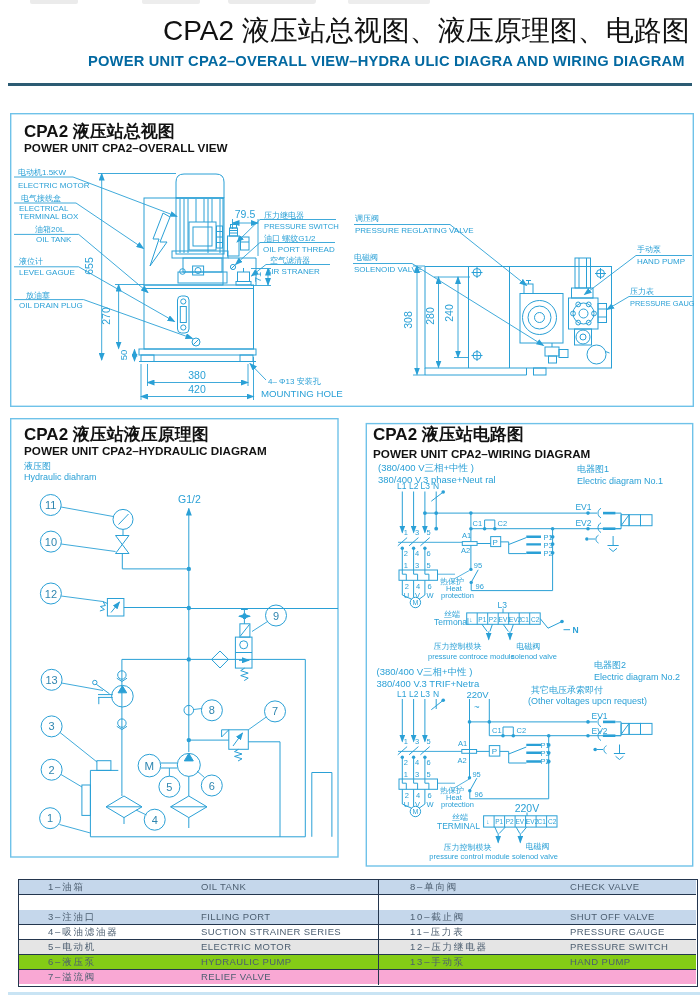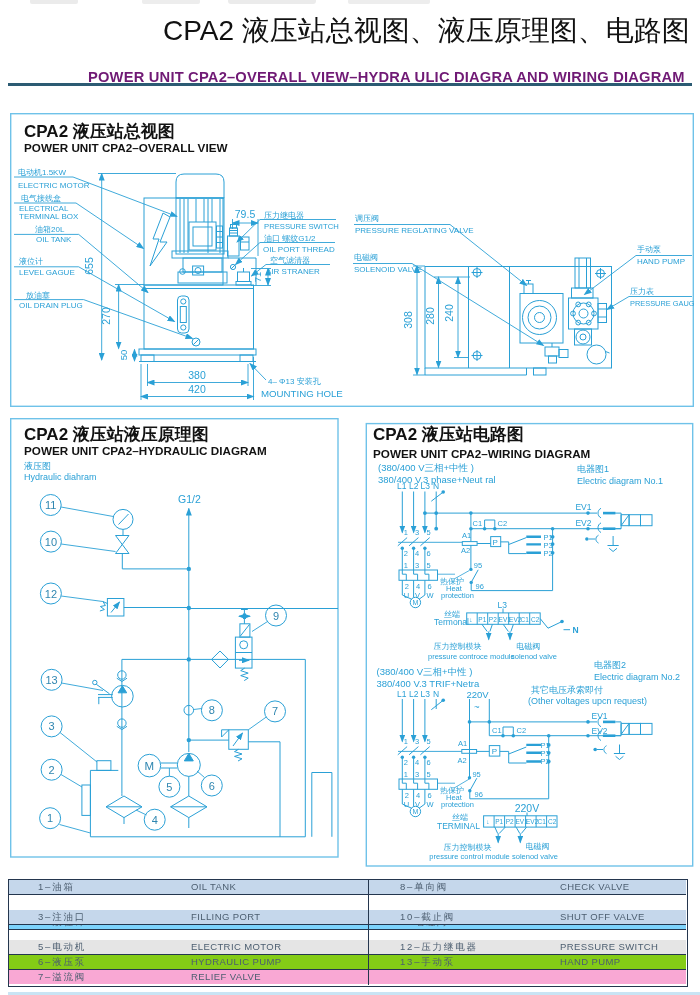--- a/index.html
+++ b/index.html
@@ -13,21 +13,21 @@
 
 <div class="abs" style="left:0;top:0;width:470px;height:9px;">
   <div class="abs" style="left:30px;top:-1px;width:48px;height:5px;background:#ebebeb;border-radius:2px;"></div>
   <div class="abs" style="left:142px;top:-1px;width:58px;height:5px;background:#ededed;border-radius:2px;"></div>
   <div class="abs" style="left:228px;top:-2px;width:88px;height:6px;background:#ebebeb;border-radius:3px;"></div>
   <div class="abs" style="left:348px;top:-1px;width:82px;height:5px;background:#ededed;border-radius:2px;"></div>
 </div>
 
 <div class="abs" style="left:163px;top:12px;width:532px;font-size:28px;font-weight:normal;color:#111;letter-spacing:0px;white-space:nowrap;">CPA2 液压站总视图、液压原理图、电路图</div>
 
-<div class="abs" style="left:88px;top:53px;width:608px;font-size:14.7px;font-weight:bold;color:#701a75;white-space:nowrap;letter-spacing:0.2px;margin-top:16px;">POWER UNIT CPA2–OVERALL VIEW–HYDRA ULIC DIAGRA AND WIRING DIAGRAM</div>
+<div class="abs" style="left:88px;top:53px;width:608px;font-size:14.7px;font-weight:bold;color:#0369a1;white-space:nowrap;letter-spacing:0.2px;">POWER UNIT CPA2–OVERALL VIEW–HYDRA ULIC DIAGRA AND WIRING DIAGRAM</div>
 
 <div class="abs" style="left:8px;top:83px;width:684px;height:3.4px;background:#2c5b73;"></div>
 
 <svg id="box1" class="abs" style="left:10px;top:113px;" width="684" height="294" viewBox="10 113 684 294">
 <defs>
 <marker id="ah" markerWidth="8" markerHeight="6" refX="7" refY="3" orient="auto-start-reverse" markerUnits="userSpaceOnUse">
         <path d="M0,0L8,3L0,6Z" fill="#2aa0d6"></path>
       </marker>
 </defs>
 <g fill="none" stroke="#2aa0d6" stroke-width="1">
@@ -774,21 +774,21 @@
 <text x="452" y="819.5" font-size="8">丝端</text>
 <text x="437" y="829" font-size="8.5">TERMINAL</text>
 
 <text x="443.4" y="849.5" font-size="8">压力控制模块</text>
 <text x="429.3" y="859" font-size="7.5">pressure control module</text>
 <text x="525.5" y="848.5" font-size="8">电磁阀</text>
 <text x="512" y="859" font-size="7.5">solenod  valve</text>
 </g>
 </svg>
 
-<div class="abs" style="left:8px;top:879px;width:680px;height:108px;border:1.5px solid #24364e;box-sizing:border-box;font-size:10px;color:#4c5e70;">
+<div class="abs" style="left:18px;top:879px;width:680px;height:108px;border:1.5px solid #24364e;box-sizing:border-box;font-size:10px;color:#4c5e70;">
 
   <div class="abs" style="left:359px;top:0;width:1px;height:105px;background:#24364e;z-index:5;"></div>
 
   <div class="abs trow" style="top:0px;background:#c5d7eb;">
     <span class="c1">1–油箱</span>
       <span class="c2">OIL TANK</span>
       <span class="c3">8–单向阀</span>
       <span class="c4">CHECK VALVE</span>
   </div>
 
@@ -799,20 +799,26 @@
       <span class="c4">SOLENOID VALVE</span>
   </div>
 
   <div class="abs trow" style="top:30px;background:#c5d7eb;">
     <span class="c1">3–注油口</span>
       <span class="c2">FILLING PORT</span>
       <span class="c3">10–截止阀</span>
       <span class="c4">SHUT OFF VALVE</span>
   </div>
 
+  <div class="abs trow" style="top:45px;background:#ffffff;">
+    <span class="c1">4–吸油滤油器</span>
+      <span class="c2">SUCTION STRAINER SERIES</span>
+      <span class="c3">11–压力表</span>
+      <span class="c4">PRESSURE GAUGE</span>
+  </div>
 
   <div class="abs trow" style="top:60px;background:#e5e5e5;">
     <span class="c1">5–电动机</span>
       <span class="c2">ELECTRIC MOTOR</span>
       <span class="c3">12–压力继电器</span>
       <span class="c4">PRESSURE SWITCH</span>
   </div>
 
   <div class="abs trow" style="top:75px;background:#84cc16;">
     <span class="c1">6–液压泵</span>

